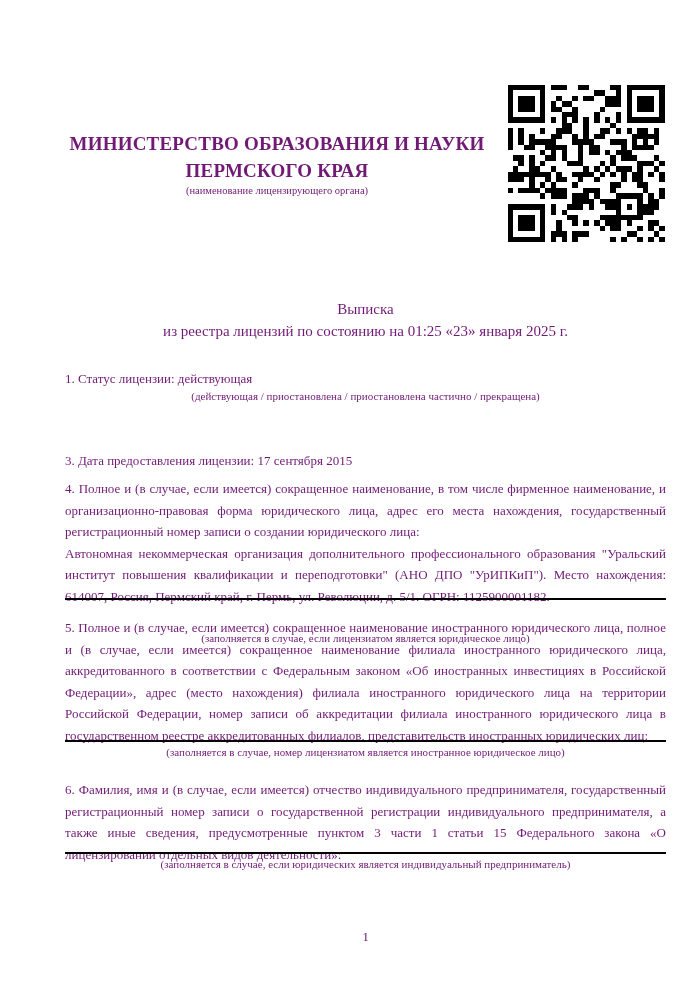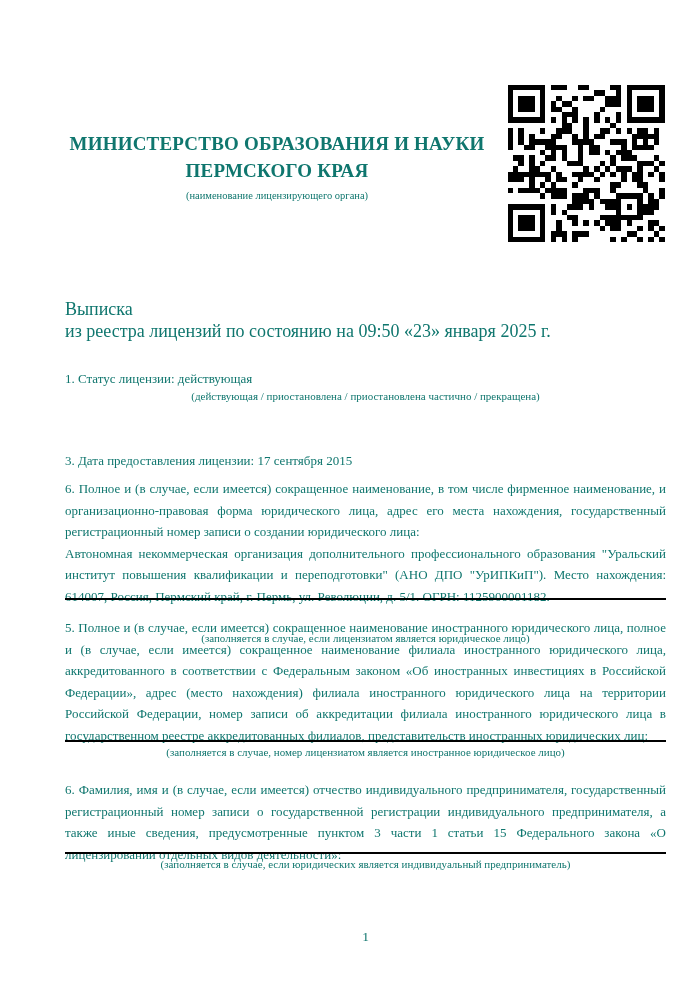--- a/index.html
+++ b/index.html
@@ -1,42 +1,42 @@
 <!DOCTYPE html>
 <html lang="ru"><head>
 <meta charset="utf-8">
 <style>
   html,body{margin:0;padding:0;background:#ffffff;}
   .page{
     position:relative;
     width:700px;height:990px;
     background:#ffffff;
-    color:#0f766e;
+    color:#701a75;
     font-family:"Liberation Serif","DejaVu Serif",serif;
     overflow:hidden;
   }
   .abs{position:absolute;}
   .ministry{
     left:37px;top:130px;width:480px;
     text-align:center;
   }
   .ministry-name{
     font-size:19px;font-weight:bold;line-height:27px;
     letter-spacing:.2px;
   }
   .ministry-caption{
-    font-size:10.5px;line-height:13px;margin-top:5px;
+    font-size:10.5px;line-height:13px;
   }
   .qr{
     left:507px;top:85px;width:158px;height:157px;
   }
   .qr svg{width:100%;height:100%;display:block;}
   .doc-title{
     left:65px;top:299px;width:601px;
-    text-align:left;font-size:18px;line-height:21.5px;
+    text-align:center;font-size:15px;line-height:21.5px;
   }
   .col{left:65px;width:601px;}
   .body-text{font-size:13px;line-height:21.5px;}
   .just{text-align:justify;}
   .caption{
     font-size:11px;line-height:13px;text-align:center;
   }
   .fill-line{
     left:65px;width:601px;height:0;
     border-top:2px solid #000000;
@@ -450,31 +450,31 @@
         <rect x="19" y="28" width="1" height="1"></rect>
         <rect x="21" y="28" width="1" height="1"></rect>
         <rect x="24" y="28" width="1" height="1"></rect>
         <rect x="26" y="28" width="1" height="1"></rect>
         <rect x="28" y="28" width="1" height="1"></rect>
       </svg>
   </div>
 
   <div class="abs doc-title">
     <div>Выписка</div>
-    <div>из реестра лицензий по состоянию на 09:50 «23» января 2025 г.</div>
+    <div>из реестра лицензий по состоянию на 01:25 «23» января 2025 г.</div>
   </div>
 
   <div class="abs col body-text" style="top:368px">1. Статус лицензии: действующая</div>
   <div class="abs col caption" style="top:390px">(действующая / приостановлена / приостановлена частично / прекращена)</div>
 
 
   <div class="abs col body-text" style="top:450px">3. Дата предоставления лицензии: 17 сентября 2015</div>
 
   <div class="abs col body-text" style="top:478px">
-    <div class="just">6. Полное и (в случае, если имеется) сокращенное наименование, в том числе фирменное наименование, и организационно-правовая форма юридического лица, адрес его места нахождения, государственный регистрационный номер записи о создании юридического лица:</div>
+    <div class="just">4. Полное и (в случае, если имеется) сокращенное наименование, в том числе фирменное наименование, и организационно-правовая форма юридического лица, адрес его места нахождения, государственный регистрационный номер записи о создании юридического лица:</div>
     <div class="just">Автономная некоммерческая организация дополнительного профессионального образования "Уральский институт повышения квалификации и переподготовки" (АНО ДПО "УрИПКиП"). Место нахождения: 614007, Россия, Пермский край, г. Пермь, ул. Революции, д. 5/1. ОГРН: 1125900001182.</div>
   </div>
   <div class="abs fill-line" style="top:598px"></div>
   <div class="abs col caption" style="top:632px">(заполняется в случае, если лицензиатом является юридическое лицо)</div>
 
   <div class="abs col body-text just" style="top:617px">5. Полное и (в случае, если имеется) сокращенное наименование иностранного юридического лица, полное и (в случае, если имеется) сокращенное наименование филиала иностранного юридического лица, аккредитованного в соответствии с Федеральным законом «Об иностранных инвестициях в Российской Федерации», адрес (место нахождения) филиала иностранного юридического лица на территории Российской Федерации, номер записи об аккредитации филиала иностранного юридического лица в государственном реестре аккредитованных филиалов, представительств иностранных юридических лиц:</div>
   <div class="abs fill-line" style="top:740px"></div>
   <div class="abs col caption" style="top:746px">(заполняется в случае, номер лицензиатом является иностранное юридическое лицо)</div>
 
   <div class="abs col body-text just" style="top:779px">6. Фамилия, имя и (в случае, если имеется) отчество индивидуального предпринимателя, государственный регистрационный номер записи о государственной регистрации индивидуального предпринимателя, а также иные сведения, предусмотренные пунктом 3 части 1 статьи 15 Федерального закона «О лицензировании отдельных видов деятельности»:</div>

